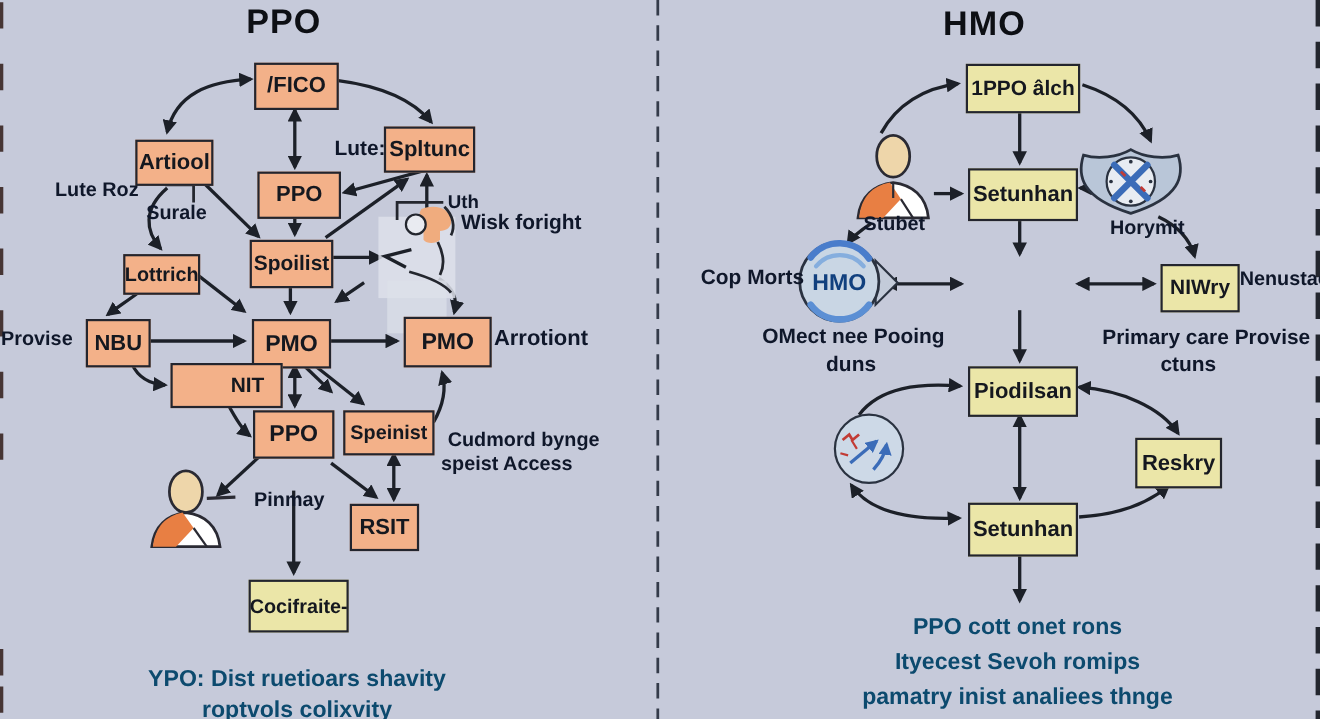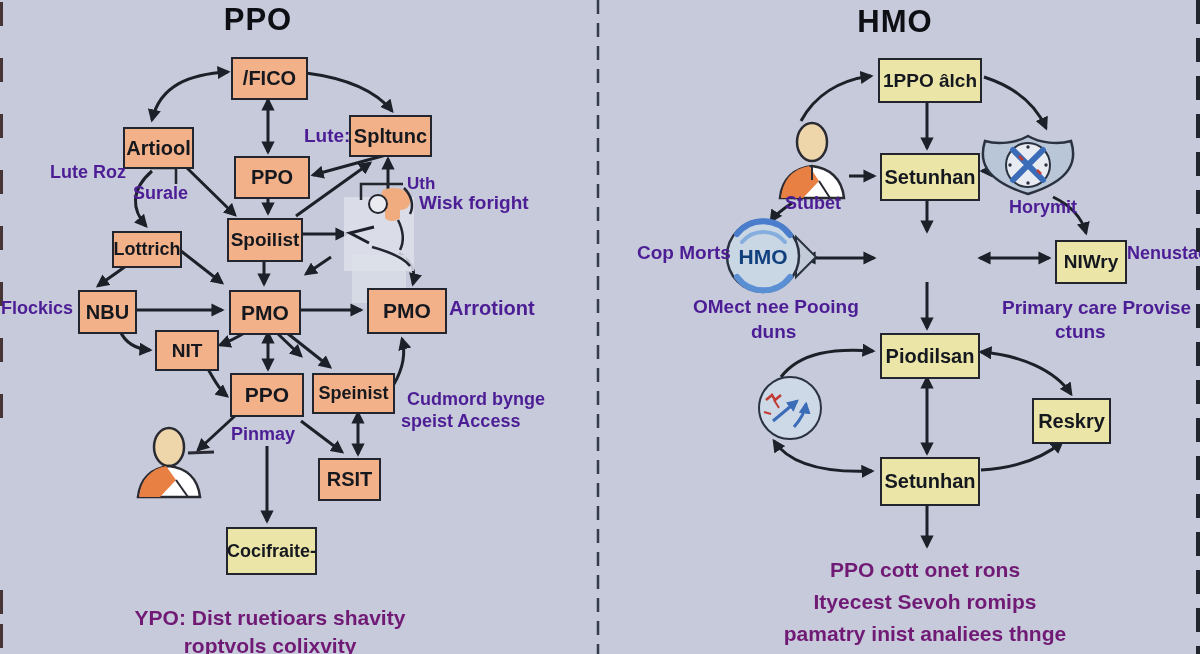--- a/index.html
+++ b/index.html
@@ -4,24 +4,24 @@
 <style>
   html,body{margin:0;padding:0;}
   body{width:1200px;height:654px;overflow:hidden;background:#c6cada;
        font-family:"Liberation Sans",sans-serif;}
   #stage{position:relative;width:1200px;height:654px;background:#c6cada;overflow:hidden;}
   svg#overlay{position:absolute;left:0;top:0;z-index:1;}
   .box{position:absolute;z-index:2;display:flex;align-items:center;justify-content:center;
        border:2.5px solid #23252e;font-weight:700;color:#15181f;text-align:center;}
   .salmon{background:#f3b189;}
   .yellow{background:#ebe6a8;}
-  .lbl{position:absolute;z-index:2;font-weight:700;color:#4c1d95;white-space:nowrap;}
+  .lbl{position:absolute;z-index:2;font-weight:700;color:#0f172a;white-space:nowrap;}
   .title{position:absolute;z-index:2;font-weight:800;color:#0d0f14;font-size:31px;
          letter-spacing:1px;text-align:center;}
-  .cap{position:absolute;z-index:2;font-weight:700;color:#701a75;text-align:center;white-space:nowrap;}
+  .cap{position:absolute;z-index:2;font-weight:700;color:#0c4a6e;text-align:center;white-space:nowrap;}
   .arr{stroke:#1c2028;stroke-width:3;fill:none;}
   .thin{stroke:#23262e;stroke-width:2.5;fill:none;}
   .hmo-text{font-weight:700;font-size:21px;fill:#11407e;font-family:"Liberation Sans",sans-serif;}
 </style>
 </head>
 <body>
 
 <div id="stage">
 
   <svg id="overlay" width="1200" height="654" viewBox="0 0 1200 654">
@@ -152,36 +152,36 @@
 
   <div class="box salmon" style="left:231px;top:57px;width:73px;height:39px;font-size:20px;">/FICO</div>
   <div class="box salmon" style="left:123px;top:127px;width:67px;height:38px;font-size:20px;">Artiool</div>
   <div class="box salmon" style="left:349px;top:115px;width:79px;height:38px;font-size:20px;">Spltunc</div>
   <div class="box salmon" style="left:234px;top:156px;width:72px;height:39px;font-size:20px;">PPO</div>
   <div class="box salmon" style="left:227px;top:218px;width:72px;height:40px;font-size:19px;">Spoilist</div>
   <div class="box salmon" style="left:112px;top:231px;width:66px;height:33px;font-size:18px;">Lottrich</div>
   <div class="box salmon" style="left:78px;top:290px;width:55px;height:40px;font-size:20px;">NBU</div>
   <div class="box salmon" style="left:229px;top:290px;width:68px;height:41px;font-size:21px;">PMO</div>
   <div class="box salmon" style="left:367px;top:288px;width:76px;height:42px;font-size:21px;">PMO</div>
-  <div class="box salmon" style="left:155px;top:330px;width:60px;height:37px;font-size:19px;">NIT</div>
+  <div class="box salmon" style="left:155px;top:330px;width:60px;height:37px;font-size:19px;padding-left:38px;">NIT</div>
   <div class="box salmon" style="left:230px;top:373px;width:70px;height:40px;font-size:21px;">PPO</div>
   <div class="box salmon" style="left:312px;top:373px;width:79px;height:37px;font-size:18px;">Speinist</div>
   <div class="box salmon" style="left:318px;top:458px;width:59px;height:39px;font-size:20px;">RSIT</div>
   <div class="box yellow" style="left:226px;top:527px;width:87px;height:44px;font-size:18px;">Cocifraite-</div>
 
   <div class="lbl" style="left:50px;top:162px;font-size:18px;">Lute Roz</div>
   <div class="lbl" style="left:133px;top:183px;font-size:18px;">Surale</div>
   <div class="lbl" style="left:304px;top:125px;font-size:19px;">Lute:</div>
   <div class="lbl" style="left:407px;top:174px;font-size:17px;">Uth</div>
   <div class="lbl" style="left:419px;top:192px;font-size:19px;">Wisk foright</div>
-  <div class="lbl" style="left:1px;top:298px;font-size:18px;">Flockics</div>
+  <div class="lbl" style="left:1px;top:298px;font-size:18px;">Provise</div>
   <div class="lbl" style="left:449px;top:297px;font-size:20px;">Arrotiont</div>
   <div class="lbl" style="left:407px;top:389px;font-size:18px;">Cudmord bynge</div>
   <div class="lbl" style="left:401px;top:411px;font-size:18px;">speist Access</div>
-  <div class="lbl" style="left:231px;top:424px;font-size:18px;">Pinmay</div>
+  <div class="lbl" style="left:231px;top:444px;font-size:18px;">Pinmay</div>
 
   <div class="cap" style="left:120px;top:606px;width:300px;font-size:21px;">YPO: Dist ruetioars shavity</div>
   <div class="cap" style="left:120px;top:634px;width:300px;font-size:21px;">roptvols colixvity</div>
 
   <div class="box yellow" style="left:878px;top:58px;width:100px;height:41px;font-size:19px;">1PPO âlch</div>
   <div class="box yellow" style="left:880px;top:153px;width:96px;height:44px;font-size:20px;">Setunhan</div>
   <div class="box yellow" style="left:1055px;top:240px;width:68px;height:40px;font-size:19px;">NIWry</div>
   <div class="box yellow" style="left:880px;top:333px;width:96px;height:42px;font-size:20px;">Piodilsan</div>
   <div class="box yellow" style="left:1032px;top:398px;width:75px;height:42px;font-size:20px;">Reskry</div>
   <div class="box yellow" style="left:880px;top:457px;width:96px;height:45px;font-size:20px;">Setunhan</div>

